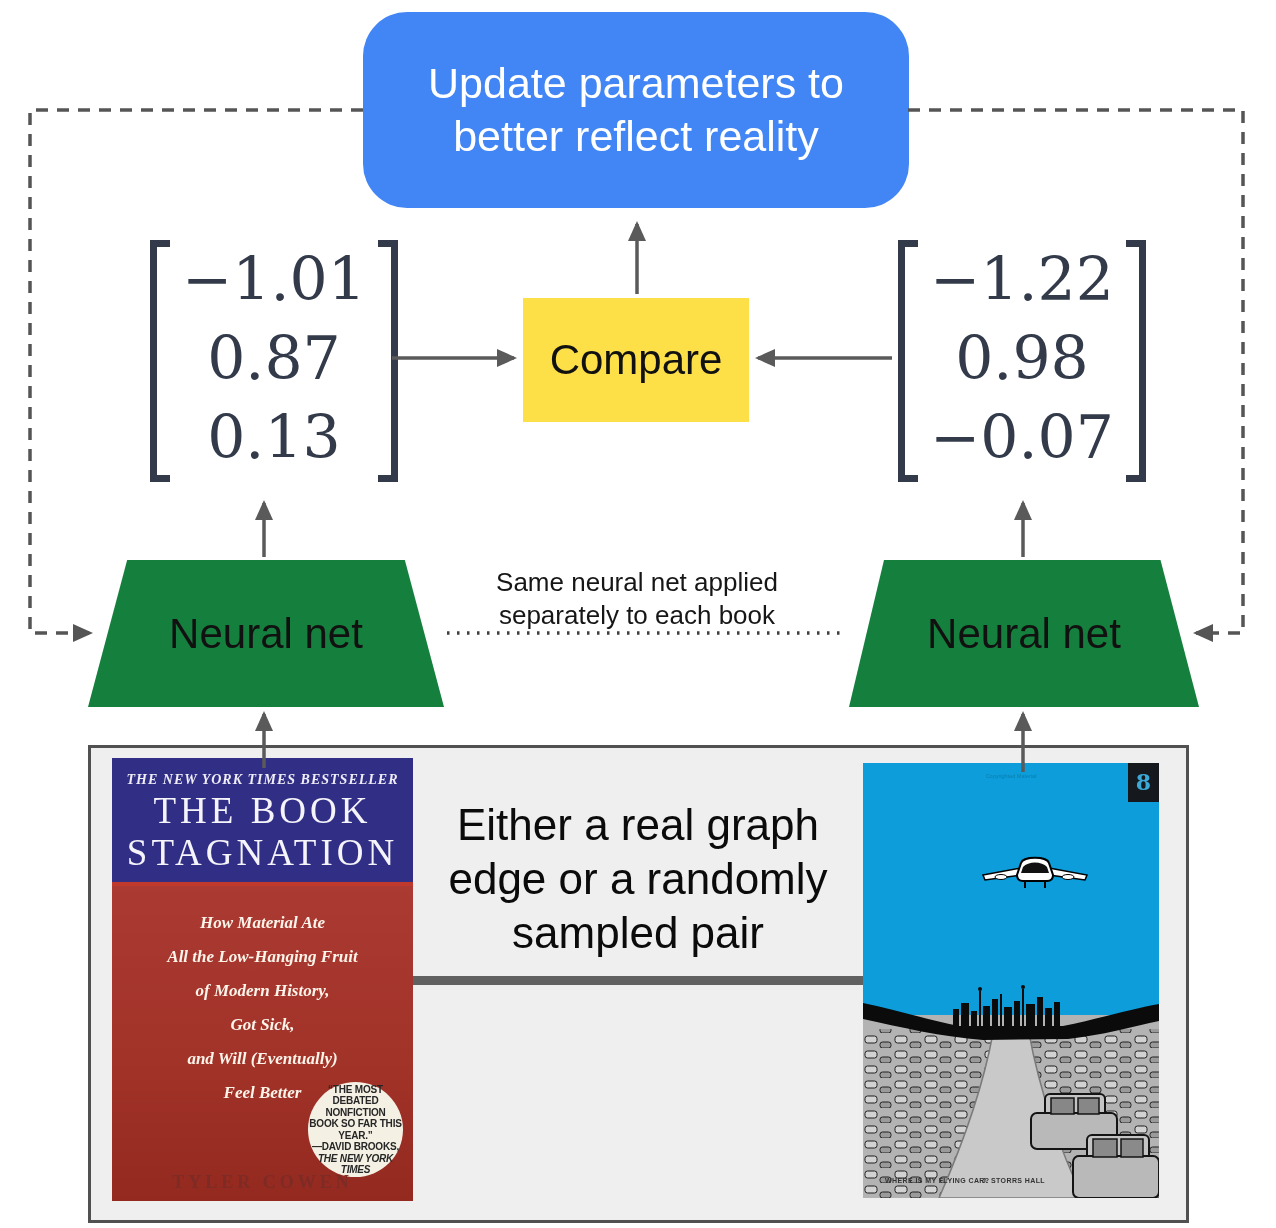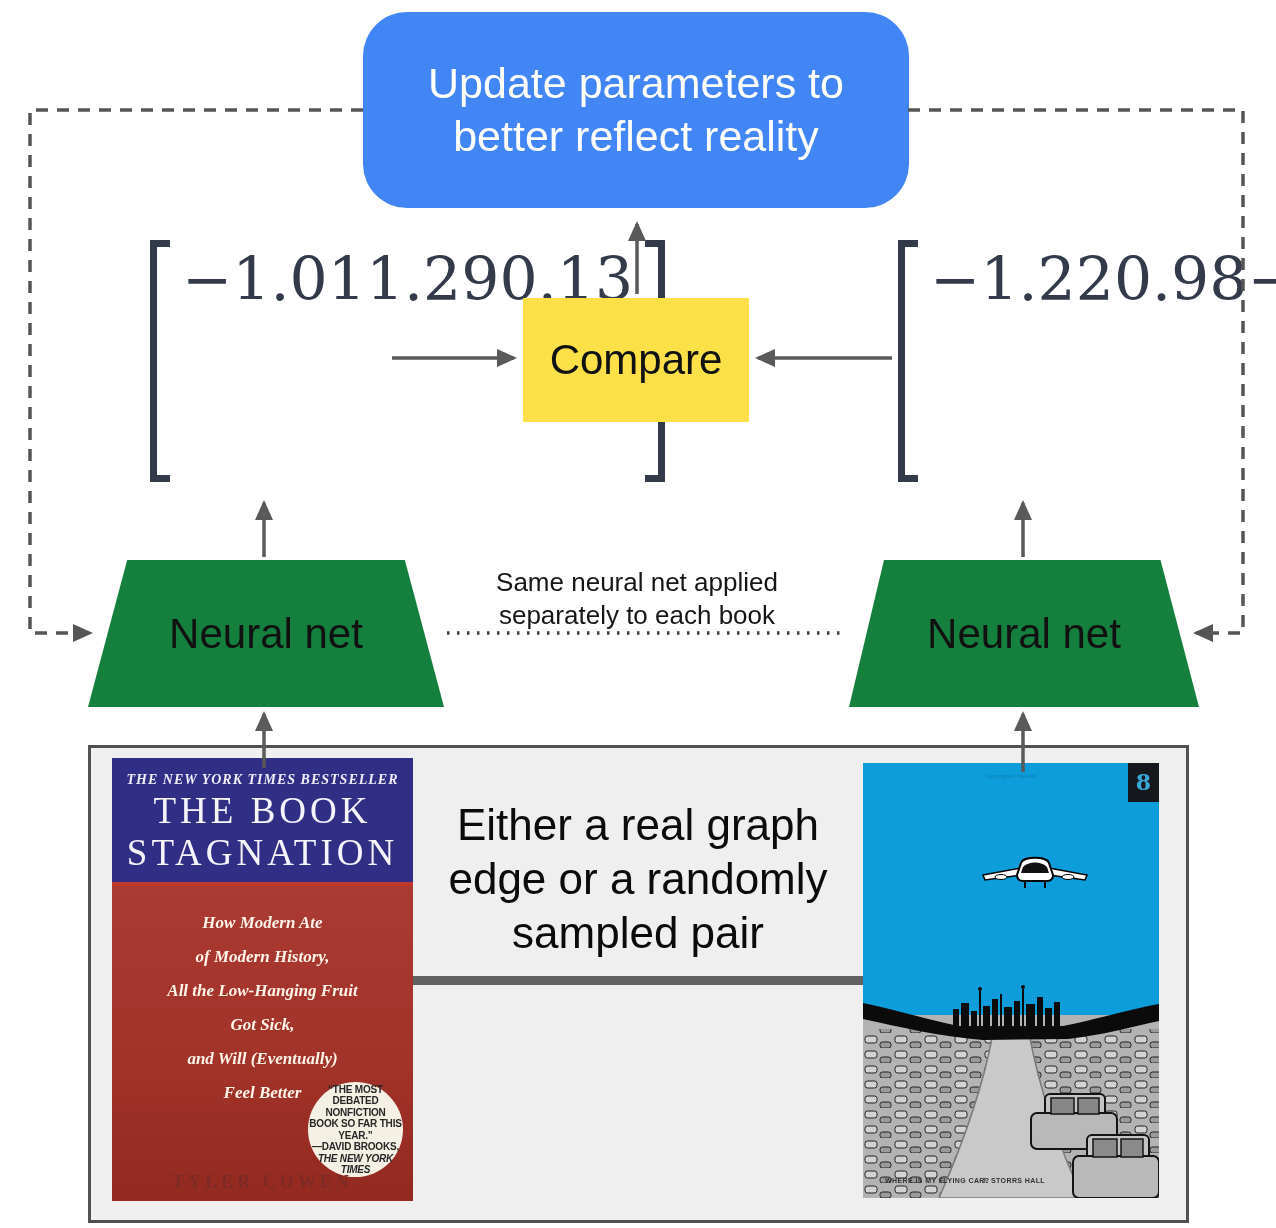--- a/index.html
+++ b/index.html
@@ -14,21 +14,21 @@
       background:#4285F4;display:flex;flex-direction:column;align-items:center;justify-content:center;
       color:#ffffff;font-size:43px;line-height:53px;text-align:center;z-index:4;}
 
   
   .vector{position:absolute;display:flex;align-items:stretch;height:242px;color:#333B4B;z-index:3;}
   .vector-left{left:150px;top:240px;}
   .vector-right{left:898px;top:240px;}
   .br{width:20px;border:7px solid #333B4B;box-sizing:border-box;}
   .br-l{border-right:none;}
   .br-r{border-left:none;}
-  .vals{display:flex;flex-direction:row;justify-content:center;padding:0 12px;min-width:165px;
+  .vals{display:flex;flex-direction:column;padding:0 12px;min-width:165px;
         font-family:"DejaVu Serif",serif;font-size:60px;line-height:79px;text-align:center;}
 
   
   .compare-box{position:absolute;left:523px;top:298px;width:226px;height:124px;background:#fde047;
       display:flex;align-items:center;justify-content:center;font-size:42px;color:#111111;z-index:4;}
 
   
   .trap{position:absolute;background:#15803d;display:flex;align-items:center;justify-content:center;
         font-size:42px;color:#111111;z-index:4;}
   .trap-left{left:88px;top:560px;width:356px;height:147px;clip-path:polygon(11% 0,89% 0,100% 100%,0 100%);}
@@ -75,21 +75,21 @@
 
   <div class="update-box">
     <div>Update parameters to</div>
     <div>better reflect reality</div>
   </div>
 
   <div class="vector vector-left">
     <div class="br br-l"></div>
     <div class="vals">
       <div>−1.01</div>
-      <div>1.29</div>
+      <div>0.87</div>
       <div>0.13</div>
     </div>
     <div class="br br-r"></div>
   </div>
 
   <div class="vector vector-right">
     <div class="br br-l"></div>
     <div class="vals">
       <div>−1.22</div>
       <div>0.98</div>
@@ -123,23 +123,23 @@
   <div class="edge-line"></div>
 
   <div class="book-left">
     <div class="bl-header">
       <div class="bl-tagline">THE NEW YORK TIMES BESTSELLER</div>
       <div class="bl-title">THE BOOK</div>
       <div class="bl-title">STAGNATION</div>
     </div>
     <div class="bl-body">
       <div class="bl-sub">
-        <div>How Modern Ate</div>
+        <div>How Material Ate</div>
+        <div>All the Low-Hanging Fruit</div>
         <div>of Modern History,</div>
-        <div>All the Low-Hanging Fruit</div>
         <div>Got Sick,</div>
         <div>and Will (Eventually)</div>
         <div>Feel Better</div>
       </div>
     </div>
     <div class="bl-badge">
       <div>“THE MOST</div>
       <div>DEBATED NONFICTION</div>
       <div>BOOK SO FAR THIS YEAR.”</div>
       <div>—DAVID BROOKS,</div>

